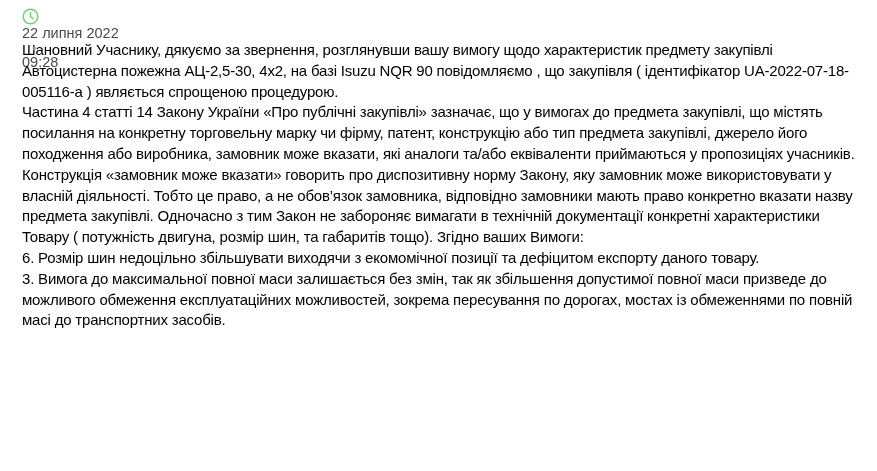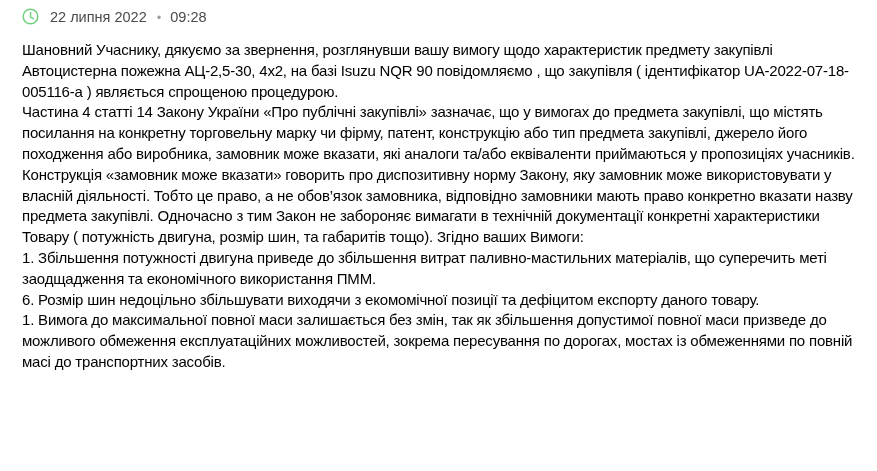--- a/index.html
+++ b/index.html
@@ -19,23 +19,24 @@
   }
   .title {
     margin: 0 0 13px 0;
     font-size: 17.5px;
     line-height: 21px;
     font-weight: 700;
     color: #3d3d3d;
   }
   .meta {
     display: flex;
-    align-items: center;
+    align-items: flex-start;
     margin: 0 0 15px 0;
     height: 17px;
+    flex-direction: column;
   }
   .clock-wrap {
     display: inline-flex;
     align-items: center;
     justify-content: center;
     width: 17px;
     height: 17px;
     margin-right: 11px;
     flex: 0 0 auto;
   }
@@ -77,18 +78,17 @@
       </svg>
     </span>
     <span class="date-label">22 липня 2022</span>
     <span class="dot-sep">•</span>
     <span class="time-label">09:28</span>
   </div>
 
   <div class="body-text">
       <p class="para">Шановний Учаснику, дякуємо за звернення, розглянувши вашу вимогу щодо характеристик предмету закупівлі Автоцистерна пожежна АЦ-2,5-30, 4х2, на базі Isuzu NQR 90 повідомляємо , що закупівля ( ідентифікатор UA-2022-07-18-005116-a ) являється спрощеною процедурою.</p>
       <p class="para">Частина 4 статті 14 Закону України «Про публічні закупівлі» зазначає, що у вимогах до предмета закупівлі, що містять посилання на конкретну торговельну марку чи фірму, патент, конструкцію або тип предмета закупівлі, джерело його походження або виробника, замовник може вказати, які аналоги та/або еквіваленти приймаються у пропозиціях учасників. Конструкція «замовник може вказати» говорить про диспозитивну норму Закону, яку замовник може використовувати у власній діяльності. Тобто це право, а не обов’язок замовника, відповідно замовники мають право конкретно вказати назву предмета закупівлі. Одночасно з тим Закон не забороняє вимагати в технічній документації конкретні характеристики Товару ( потужність двигуна, розмір шин, та габаритів тощо). Згідно ваших Вимоги:</p>
-      <p class="para">1. Збільшення потужності двигуна приведе до збільшення витрат паливно-мастильних матеріалів, що суперечить меті заодщадження та економічного використання ПММ.</p>
       <p class="para">6. Розмір шин недоцільно збільшувати виходячи з екомомічної позиції та дефіцитом експорту даного товару.</p>
-      <p class="para">1. Вимога до максимальної повної маси залишається без змін, так як збільшення допустимої повної маси призведе до можливого обмеження експлуатаційних можливостей, зокрема пересування по дорогах, мостах із обмеженнями по повній масі до транспортних засобів.</p>
+      <p class="para">3. Вимога до максимальної повної маси залишається без змін, так як збільшення допустимої повної маси призведе до можливого обмеження експлуатаційних можливостей, зокрема пересування по дорогах, мостах із обмеженнями по повній масі до транспортних засобів.</p>
     </div>
 
 </div>
 
 </body></html>

